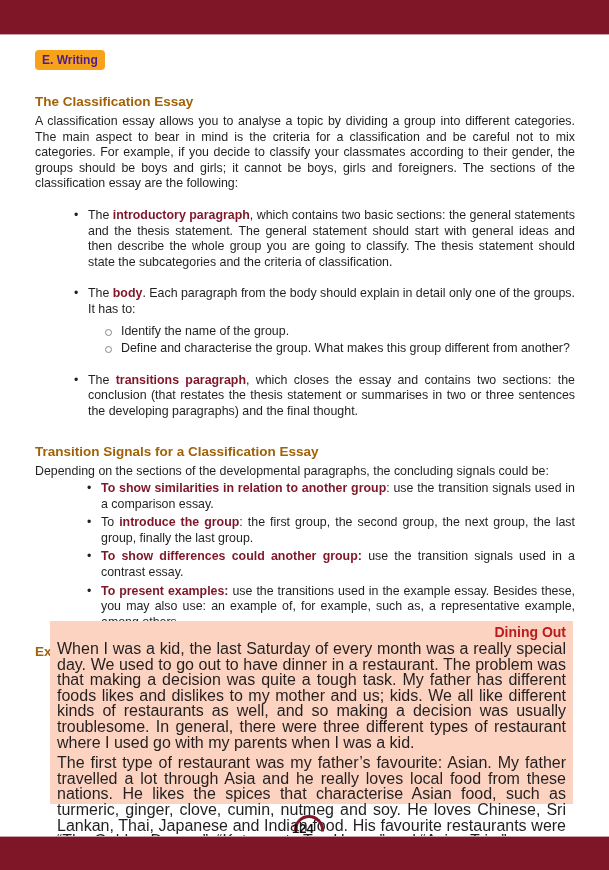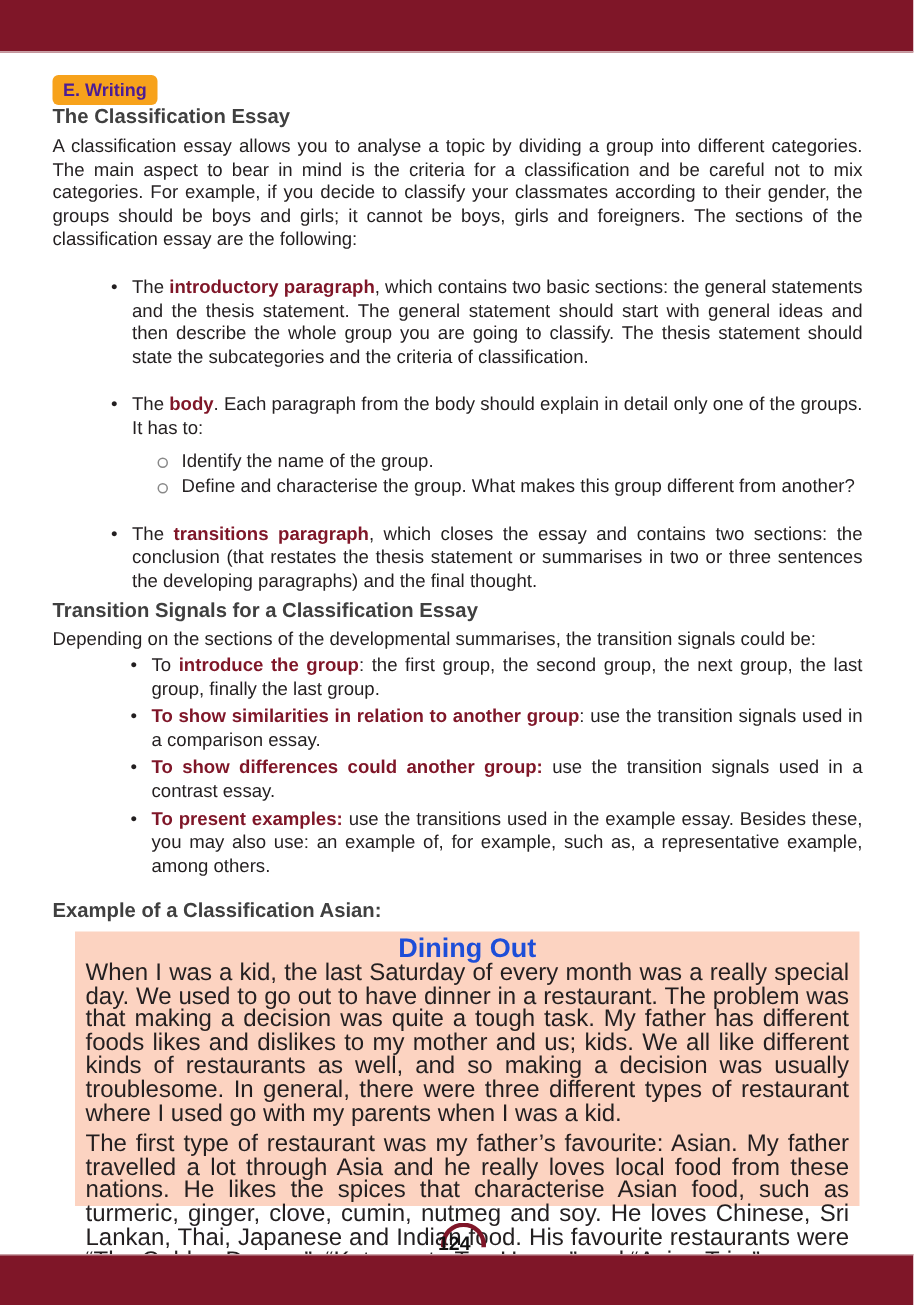--- a/index.html
+++ b/index.html
@@ -31,21 +31,21 @@
     position: absolute; left: 0; top: 6px; width: 34px;
     font-size: 13px; font-weight: bold; color: #111; text-align: left;
   }
   .content { position: absolute; left: 35px; top: 50px; width: 540px; }
   .badge {
     display: inline-block; background: #f7a21b; color: #4c1d95;
     font-weight: bold; font-size: 12px; padding: 3px 7px; border-radius: 4px;
     line-height: 14px;
   }
   h2 {
-    color: #404040; font-size: 13.5px; font-weight: bold; margin: 0 0 5px 0;
+    color: #a16207; font-size: 13.5px; font-weight: bold; margin: 24px 0 5px 0;
   }
   p { margin: 0; font-size: 12.4px; line-height: 15.6px; text-align: justify; }
   ul.main { margin: 6px 0 0 0; padding: 0 0 0 53px; list-style: none; }
   ul.main > li { position: relative; font-size: 12.4px; line-height: 15.6px; text-align: justify; margin-bottom: 3px; margin-top: 16px; }
   ul.main > li::before {
     content: "•"; position: absolute; left: -14px; top: 0; color: #231f20;
   }
   .hl { color: #7f1628; font-weight: bold; }
   ul.sub { margin: 6px 0 6px 0; padding: 0 0 0 33px; list-style: none; }
   ul.sub > li { position: relative; font-size: 12.4px; line-height: 15.6px; margin-bottom: 2px; }
@@ -53,21 +53,21 @@
     content: ""; position: absolute; left: -16px; top: 5px; width: 5px; height: 5px;
     border: 1px solid #888; border-radius: 50%;
   }
   ul.trans { margin: 2px 0 0 0; padding: 0 0 0 66px; list-style: none; }
   ul.trans > li { position: relative; font-size: 12.4px; line-height: 15.6px; text-align: justify; margin-bottom: 3px; }
   ul.trans > li::before { content: "•"; position: absolute; left: -14px; top: 0; }
   .essay-box {
     position: absolute; left: 50px; top: 621px; width: 523px; height: 183px;
     background: #fcd3c1; box-sizing: border-box; padding: 3px 7px 0 7px;
   }
-  .essay-title { text-align: center; color: #1d4ed8; font-weight: bold; font-size: 18px; line-height: 16px; margin-bottom: 1px; }
+  .essay-title { text-align: right; color: #b91c1c; font-weight: bold; font-size: 14px; line-height: 16px; margin-bottom: 1px; }
   .essay-box p { font-size: 16px; line-height: 15.6px; }
   .essay-box p + p { margin-top: 5px; }
 </style>
 </head>
 <body>
 
 <div class="top-bar"></div>
 
 <div class="content">
   <span class="badge">E. Writing</span>
@@ -80,25 +80,25 @@
     <li><span>The </span><span class="hl">body</span><span>. Each paragraph from the body should explain in detail only one of the groups. It has to:</span>
       <ul class="sub">
         <li>Identify the name of the group.</li>
         <li>Define and characterise the group. What makes this group different from another?</li>
       </ul>
     </li>
     <li><span>The </span><span class="hl">transitions paragraph</span><span>, which closes the essay and contains two sections: the conclusion (that restates the thesis statement or summarises in two or three sentences the developing paragraphs) and the final thought.</span></li>
   </ul>
 
   <h2>Transition Signals for a Classification Essay</h2>
-  <p>Depending on the sections of the developmental summarises, the transition signals could be:</p>
+  <p>Depending on the sections of the developmental paragraphs, the concluding signals could be:</p>
 
   <ul class="trans">
+    <li><span class="hl">To show similarities in relation to another group</span><span>: use the transition signals used in a comparison essay.</span></li>
     <li><span>To </span><span class="hl">introduce the group</span><span>: the first group, the second group, the next group, the last group, finally the last group.</span></li>
-    <li><span class="hl">To show similarities in relation to another group</span><span>: use the transition signals used in a comparison essay.</span></li>
     <li><span class="hl">To show differences could another group:</span><span> use the transition signals used in a contrast essay.</span></li>
     <li><span class="hl">To present examples:</span><span> use the transitions used in the example essay. Besides these, you may also use: an example of, for example, such as, a representative example, among others.</span></li>
   </ul>
 
   <h2 style="margin-top:14px">Example of a Classification Asian:</h2>
 </div>
 
 <div class="essay-box">
   <div class="essay-title">Dining Out</div>
   <p>When I was a kid, the last Saturday of every month was a really special day. We used to go out to have dinner in a restaurant. The problem was that making a decision was quite a tough task. My father has different foods likes and dislikes to my mother and us; kids. We all like different kinds of restaurants as well, and so making a decision was usually troublesome. In general, there were three different types of restaurant where I used go with my parents when I was a kid.</p>

